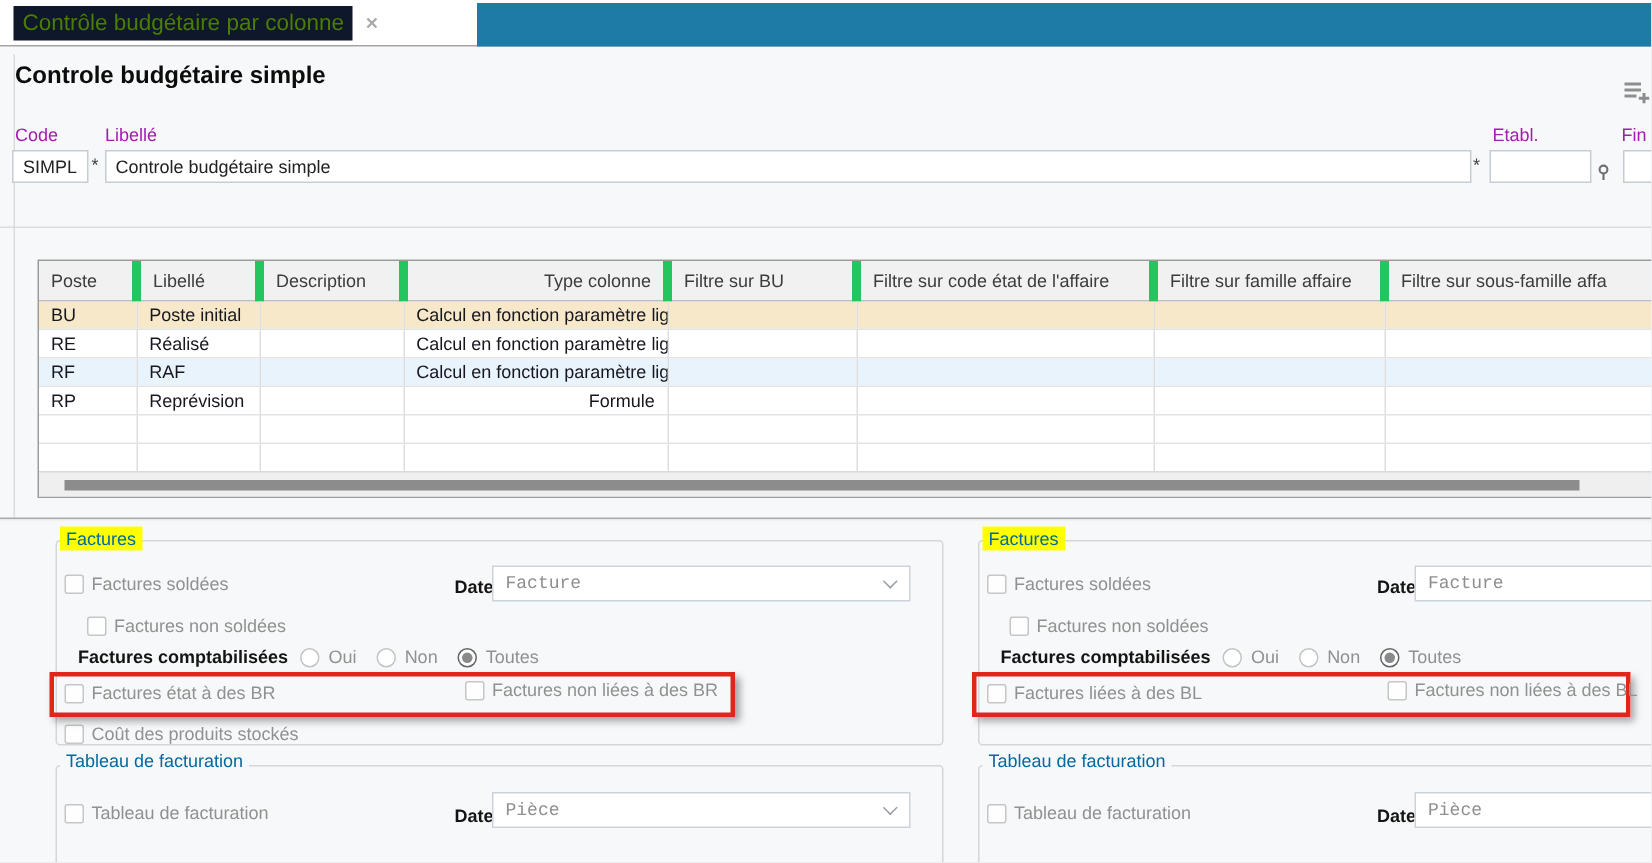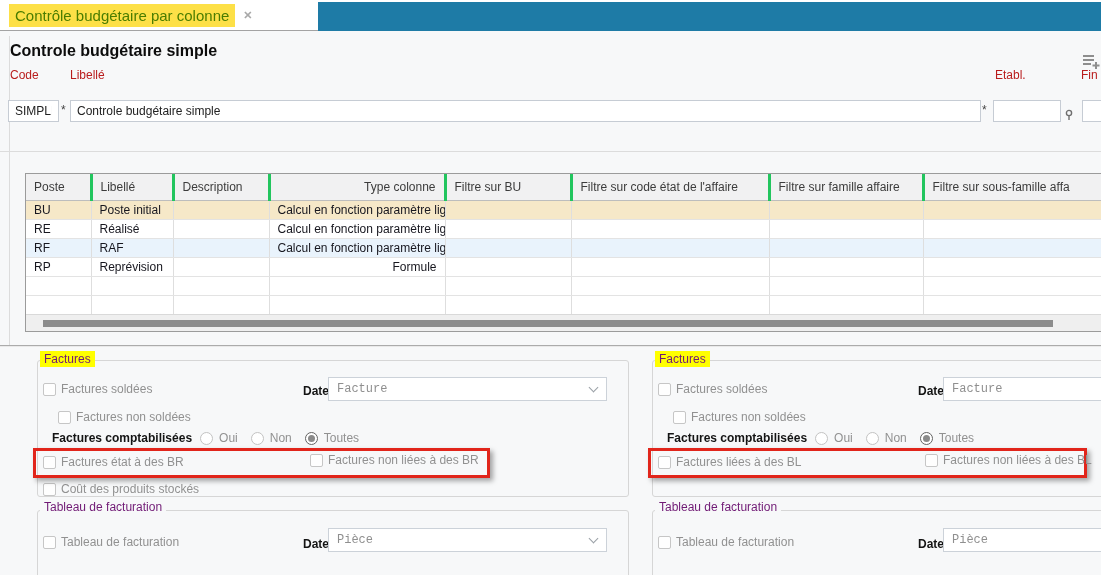--- a/index.html
+++ b/index.html
@@ -5,61 +5,61 @@
   * { margin:0; padding:0; box-sizing:border-box; }
   body { background:#ddd; }
   .screen{
     position:relative; width:1101px; height:575px; overflow:hidden;
     background:#f7f8f9; font-family:"Liberation Sans",sans-serif;
     font-size:12px; color:#222;
   }
   
   .tabbar{position:absolute;left:0;top:0;width:1101px;height:31px;background:#fff;border-bottom:1px solid #a3a3a3;}
   .tab{position:absolute;left:0;top:0;width:318px;height:30px;background:#fff;display:flex;align-items:center;padding-left:9px;}
-  .tab-label{background:#fde047;color:#4a7d00;font-size:15px;padding:3px 6px;white-space:nowrap;}
+  .tab-label{background:#0f172a;color:#4a7d00;font-size:15px;padding:3px 6px;white-space:nowrap;}
   .tab-close{color:#a9a9a9;font-size:11px;font-weight:bold;margin-left:8px;cursor:default;}
   .tabbar-fill{position:absolute;left:318px;top:2px;width:783px;height:29px;background:#1e7ba6;}
   
   .page-title{position:absolute;left:10px;top:42px;font-size:16px;font-weight:bold;color:#0c0c0c;}
   .menu-icon{position:absolute;left:1082px;top:53px;width:18px;height:16px;}
   .vline{position:absolute;left:9px;top:36px;width:1px;height:309px;background:#dcdcdc;}
   
-  .fl{position:absolute;top:68px;color:#b91c1c;white-space:nowrap;}
+  .fl{position:absolute;top:83px;color:#a21caf;white-space:nowrap;}
   .fl-code{left:10px;} .fl-lib{left:70px;} .fl-etab{left:995px;} .fl-fin{left:1081px;}
   .fi{position:absolute;top:100px;height:22px;border:1px solid #c6ccd4;background:#fff;padding:0 6px;
       font-family:inherit;font-size:12px;color:#222;}
   .fi-code{left:8px;width:51px;} .fi-lib{left:70px;width:911px;}
   .fi-etab{left:993px;width:68px;} .fi-fin{left:1082px;width:40px;}
   .req{position:absolute;top:103px;color:#444;}
   .req1{left:61px;} .req2{left:982px;}
   .pin-icon{position:absolute;left:1064px;top:109px;width:10px;height:12px;}
   .split1{position:absolute;left:0;top:151px;width:1101px;height:1px;background:#dcdcdc;}
   
   .grid-frame{position:absolute;left:25px;top:173px;width:1077px;height:157px;border:1px solid #9b9b9b;background:#fff;box-sizing:content-box;}
   table{border-collapse:collapse;table-layout:fixed;width:1077px;}
-  th{height:26px;background:#f1f1f2;border-right:3px solid #22c55e;border-bottom:1px solid #bdbdbd;
+  th{height:26px;background:#f1f1f2;border-right:6px solid #22c55e;border-bottom:1px solid #bdbdbd;
      font-weight:normal;color:#3c3c3c;text-align:left;padding:0 8px;white-space:nowrap;overflow:hidden;font-size:12px;}
   td{height:19px;border-right:1px solid #dedede;border-bottom:1px solid #e3e3e3;padding:0 8px;
      white-space:nowrap;overflow:hidden;color:#17171f;font-size:12px;}
   th:last-child,td:last-child{border-right:none;}
   tr.sel td{background:#f6e8c8;}
   tr.alt td{background:#e9f3fc;}
   .ta-r{text-align:right;}
   .hscroll{position:absolute;left:0;bottom:0;width:1077px;height:17px;background:#efefef;border-top:1px solid #d9d9d9;}
   .hthumb{position:absolute;left:17px;top:5px;width:1010px;height:7px;background:#8c8c8c;}
   
   .split2{position:absolute;left:0;top:345px;width:1101px;height:1px;background:#ababab;}
   .split2b{position:absolute;left:0;top:346px;width:1101px;height:1px;background:#e9e9e9;}
   
   .panel{position:absolute;top:347px;width:600px;height:228px;}
   .p-left{left:33px;} .p-right{left:648px;}
   .gbox{position:absolute;border:1px solid #d6d6d6;border-radius:3px;}
   .g1{left:4px;top:13px;width:592px;height:137px;}
   .g2{left:4px;top:163px;width:592px;height:90px;}
-  .gtitle{position:absolute;z-index:2;padding:1px 4px;color:#701a75;white-space:nowrap;}
+  .gtitle{position:absolute;z-index:2;padding:1px 4px;color:#0369a1;white-space:nowrap;}
   .g1-title{left:7px;top:4px;background:#ffff00;}
   .g2-title{left:7px;top:152px;background:#f7f8f9;}
   .cbrow{position:absolute;display:flex;align-items:center;gap:5px;white-space:nowrap;}
   .cb{width:13px;height:13px;border:1px solid #c6c6c6;border-radius:2px;background:#fefefe;flex:none;}
   .cb-label{color:#919191;}
   .r1{left:10px;top:35px;} .r2{left:10px;top:63px;margin-left:15px;}
   .r-liees{left:10px;top:108px;z-index:6;} .r-nonliees{left:277px;top:106px;z-index:6;}
   .r-cout{left:10px;top:135px;} .r-tab{left:10px;top:188px;}
   .date-label{position:absolute;font-weight:bold;color:#141414;}
   .dl1{left:270px;top:37px;} .dl2{left:270px;top:190px;}

